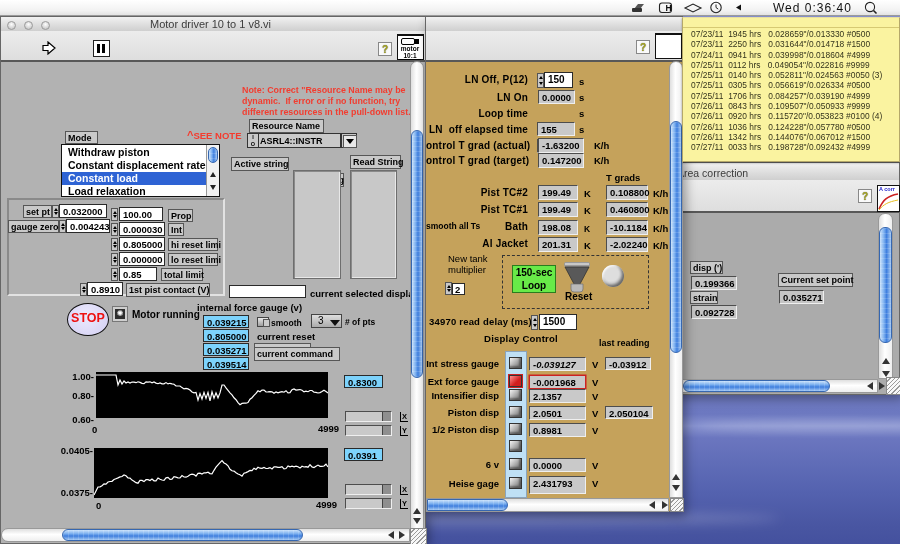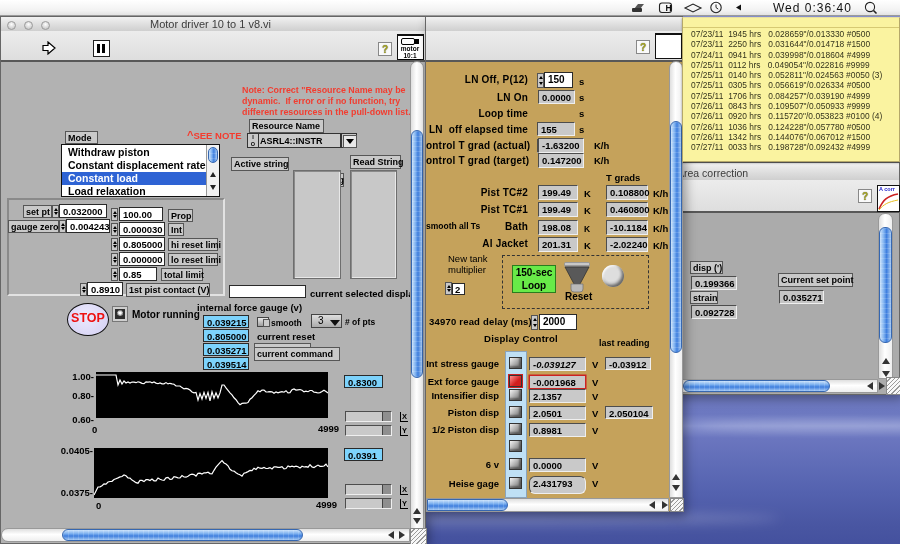--- a/index.html
+++ b/index.html
@@ -260,21 +260,21 @@
   <svg class="ab" style="left:138px;top:245px;" width="26" height="32" viewBox="0 0 26 32">
       <rect x="0" y="0" width="26" height="5" rx="2" fill="#9a9a9a"></rect>
       <rect x="1" y="1" width="24" height="2" fill="#c8c8c8"></rect>
       <path d="M1 5 H25 L16 22 H10 Z" fill="#595959" stroke="#333" stroke-width=".8"></path>
       <path d="M7 22 h12 v5 a3 3 0 0 1 -3 3 h-6 a3 3 0 0 1 -3 -3 Z" fill="#b9b9b9" stroke="#777" stroke-width=".8"></path>
     </svg>
   <div class="ab" style="left:176px;top:248px;width:22px;height:22px;border-radius:50%;background:radial-gradient(circle at 42% 38%,#dedede 40%,#c2c2c2 70%,#9a9a9a);box-shadow:inset -2px -2px 3px rgba(80,80,80,.8), inset 1px 1px 2px #fff;box-sizing:border-box;"></div>
   <div class="txt b" style="left:139px;top:274px;font-size:10px;">Reset</div>
   <div class="txt b" style="left:3px;top:299px;font-size:9.5px;letter-spacing:.2px;">34970 read delay (ms)</div>
   <div class="spin" style="left:105px;top:298px;height:15px;"></div>
-  <div class="wfld" style="left:113px;top:297px;width:38px;height:16px;font-size:10px;">2000</div>
+  <div class="wfld" style="left:113px;top:297px;width:38px;height:16px;font-size:10px;">1500</div>
   <div class="txt b" style="left:58px;top:316px;font-size:9.6px;letter-spacing:.2px;">Display Control</div>
   <div class="txt b" style="left:173px;top:321px;font-size:9px;">last reading</div>
   <div class="ab" style="left:79px;top:334px;width:22px;height:147px;background:#bfe0f5;border:1px solid #8aa4bd;box-sizing:border-box;"></div>
 
   <div class="ab btn3" style="left:83px;top:340px;"></div>
   <div class="ab btn3" style="left:83px;top:358px;background:linear-gradient(135deg,#ff9292,#d01f1f 60%);box-shadow:0 0 0 1px #cc2020;width:13px;height:12px;"></div>
   <div class="ab btn3" style="left:83px;top:372px;"></div>
   <div class="ab btn3" style="left:83px;top:389px;"></div>
   <div class="ab btn3" style="left:83px;top:406px;"></div>
   <div class="ab btn3" style="left:83px;top:423px;"></div>
@@ -286,21 +286,21 @@
   <div class="txt b" style="left:0px;top:390px;width:73px;text-align:right;font-size:9.5px;">Piston disp</div>
   <div class="txt b" style="left:0px;top:407px;width:73px;text-align:right;font-size:9.5px;">1/2 Piston disp</div>
   <div class="txt b" style="left:0px;top:442px;width:73px;text-align:right;font-size:9.5px;">6 v</div>
   <div class="txt b" style="left:0px;top:461px;width:73px;text-align:right;font-size:9.5px;">Heise gage</div>
   <div class="gfld" style="left:103px;top:340px;width:57px;height:14px;font-style:italic;">-0.039127</div>
   <div class="gfld" style="left:103px;top:358px;width:57px;height:14px;border:1px solid #c22;box-shadow:0 0 0 0.5px #c22;">-0.001968</div>
   <div class="gfld" style="left:103px;top:372px;width:57px;height:14px;">2.1357</div>
   <div class="gfld" style="left:103px;top:389px;width:57px;height:14px;">2.0501</div>
   <div class="gfld" style="left:103px;top:406px;width:57px;height:14px;">0.8981</div>
   <div class="gfld" style="left:103px;top:441px;width:57px;height:14px;">0.0000</div>
-  <div class="gfld" style="left:103px;top:459px;width:57px;height:18px;border-radius:6px;">2.431793</div>
+  <div class="gfld" style="left:103px;top:459px;width:57px;height:18px;">2.431793</div>
   <div class="txt b" style="left:166px;top:342px;font-size:9.5px;">V</div>
   <div class="txt b" style="left:166px;top:360px;font-size:9.5px;">V</div>
   <div class="txt b" style="left:166px;top:374px;font-size:9.5px;">V</div>
   <div class="txt b" style="left:166px;top:391px;font-size:9.5px;">V</div>
   <div class="txt b" style="left:166px;top:408px;font-size:9.5px;">V</div>
   <div class="txt b" style="left:166px;top:443px;font-size:9.5px;">V</div>
   <div class="txt b" style="left:166px;top:461px;font-size:9.5px;">V</div>
   <div class="gfld" style="left:179px;top:340px;width:46px;height:13px;">-0.03912</div>
   <div class="gfld" style="left:179px;top:389px;width:48px;height:13px;">2.050104</div>
 

